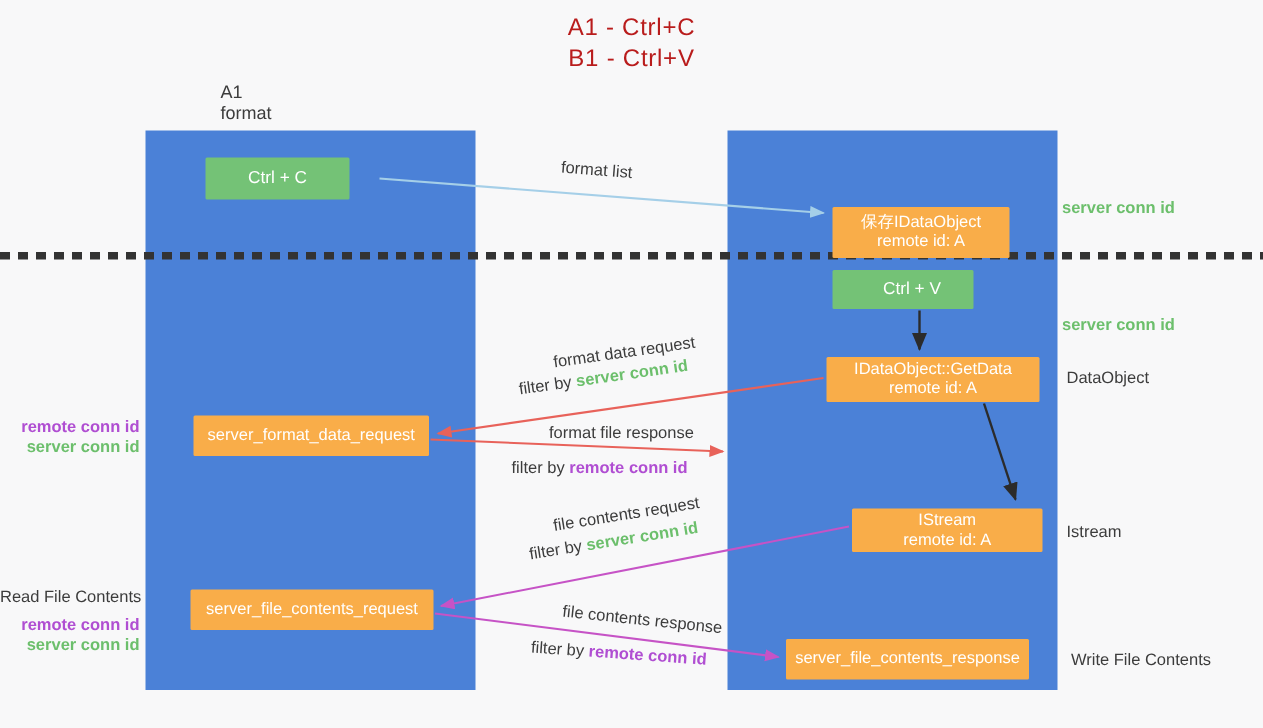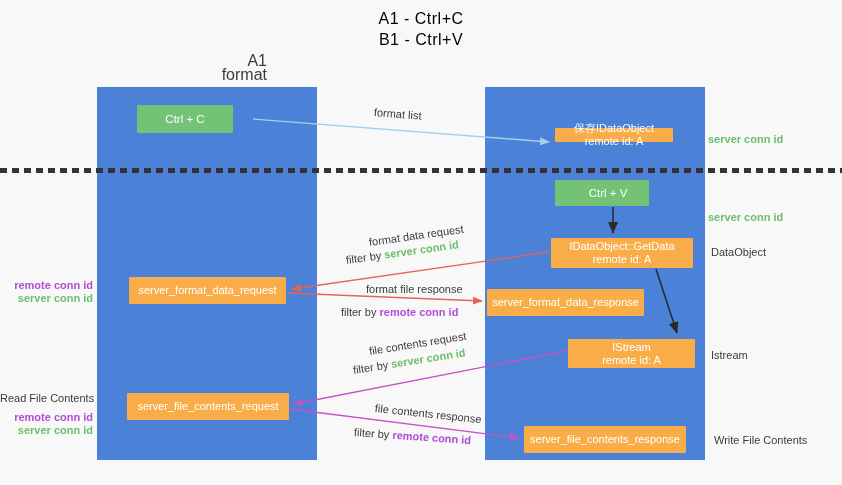--- a/index.html
+++ b/index.html
@@ -22,26 +22,26 @@
     background:var(--bg);
     position:relative;
     overflow:hidden;
     color:var(--text-dark);
   }
   .stage{position:absolute;inset:0;width:842px;height:485px;}
   .abs{position:absolute;}
 
   .title{
     top:8px;left:0;width:842px;text-align:center;
-    font-size:16px;line-height:21px;color:#000000;letter-spacing:.5px;
+    font-size:16px;line-height:21px;color:#b91c1c;letter-spacing:.5px;
   }
 
   .col-header{
-    top:54px;width:120px;text-align:right;
-    font-size:16px;line-height:14px;color:var(--text-dark);
+    top:54px;width:120px;text-align:left;
+    font-size:12px;line-height:14px;color:var(--text-dark);
   }
   .col-header.left{left:147px;}
   .col-header.right{left:537px;}
 
   .lifeline{
     top:87px;height:373px;width:220px;
     background:var(--lifeline-blue);
   }
   .lifeline.left{left:97px;}
   .lifeline.right{left:485px;}
@@ -53,21 +53,21 @@
 
   .node{
     display:flex;flex-direction:column;align-items:center;justify-content:center;
     color:#fff;font-size:11px;line-height:13px;text-align:center;
     border-radius:1px;
   }
   .node.green{background:var(--box-green);font-size:11.5px;}
   .node.orange{background:var(--box-orange);}
 
   .n-ctrl-c{left:137px;top:105px;width:96px;height:28px;}
-  .n-save{left:555px;top:128px;width:118px;height:14px;}
+  .n-save{left:555px;top:138px;width:118px;height:34px;}
   .n-ctrl-v{left:555px;top:180px;width:94px;height:26px;padding-left:12px;}
   .n-getdata{left:551px;top:238px;width:142px;height:30px;}
   .n-fmt-req{left:129px;top:277px;width:157px;height:27px;}
   .n-fmt-resp{left:487px;top:289px;width:157px;height:27px;}
   .n-istream{left:568px;top:339px;width:127px;height:29px;}
   .n-file-req{left:127px;top:393px;width:162px;height:27px;}
   .n-file-resp{left:524px;top:426px;width:162px;height:27px;}
 
   svg.arrows{position:absolute;inset:0;width:842px;height:485px;pointer-events:none;}
   .ln{fill:none;stroke-width:1.4px;}
@@ -147,23 +147,20 @@
   <div class="abs node green n-ctrl-v">
     <span>Ctrl + V</span>
   </div>
   <div class="abs node orange n-getdata">
     <span>IDataObject::GetData</span>
     <span>remote id: A</span>
   </div>
   <div class="abs node orange n-fmt-req">
     <span>server_format_data_request</span>
   </div>
-  <div class="abs node orange n-fmt-resp">
-    <span>server_format_data_response</span>
-  </div>
   <div class="abs node orange n-istream">
     <span>IStream</span>
     <span>remote id: A</span>
   </div>
   <div class="abs node orange n-file-resp">
     <span>server_file_contents_response</span>
   </div>
   <div class="abs node orange n-file-req">
     <span>server_file_contents_request</span>
   </div>

